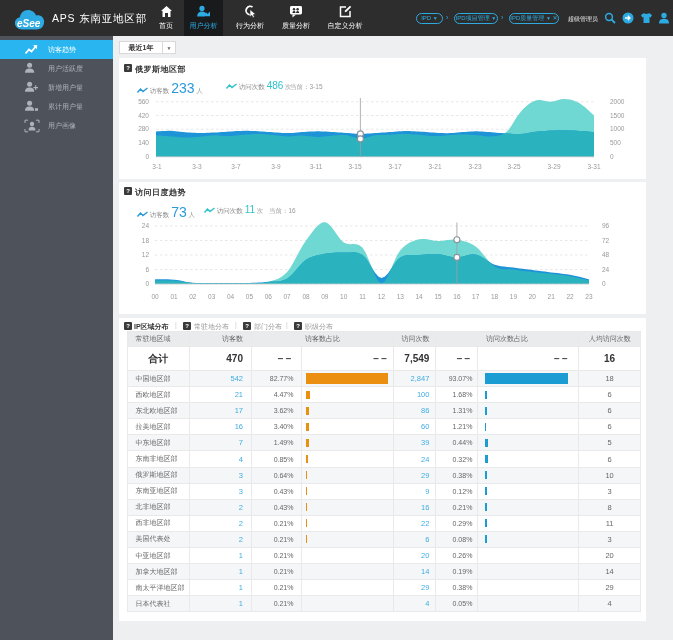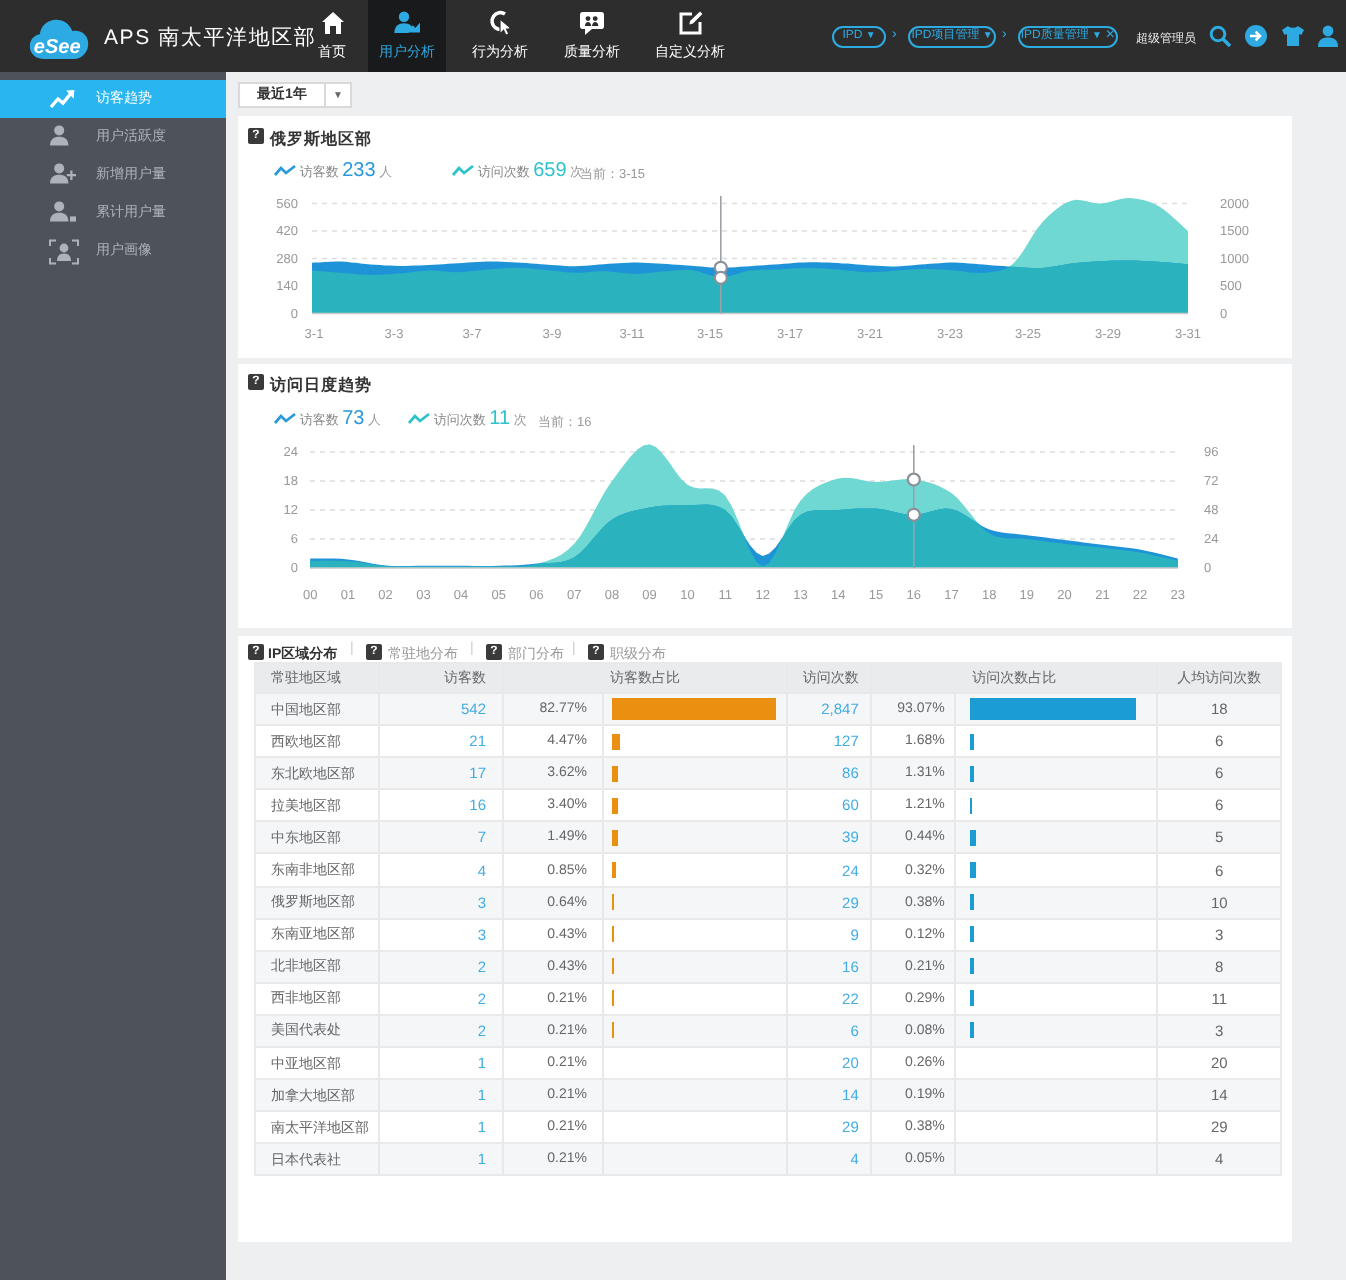--- a/index.html
+++ b/index.html
@@ -6,41 +6,41 @@
 .abs{position:absolute}
 #hdr{position:absolute;left:0;top:0;width:673px;height:36px;background:#2d2d2d}
 #side{position:absolute;left:0;top:36px;width:113px;height:604px;background:#4e525a}
 #main{position:absolute;left:113px;top:36px;width:560px;height:604px;background:#edeff0}
 .panel{position:absolute;left:6px;width:527px;background:#fff}
 .ptitle{position:absolute;left:16px;font-size:8px;font-weight:700;color:#333;letter-spacing:.5px}
 .qicon{position:absolute;width:8px;height:8px;background:#3a3a3a;border-radius:1px;color:#fff;font-size:6px;font-weight:700;text-align:center;line-height:8px}
 .lgd{position:absolute;font-size:6.5px;color:#999;white-space:nowrap}
 .lgd svg{vertical-align:-1px}
 .lgd b{font-weight:400;color:#888}
-.num1{font-size:10px;color:#2b99db}
+.num1{font-size:14px;color:#2b99db}
 .num2{font-size:10px;color:#2ec3cb}
 svg{overflow:visible}
 .asvg{position:absolute}
 .axl{font-size:6.5px;fill:#999}
 .navitem{position:absolute;top:0;height:36px;color:#fff;text-align:center;font-size:7px}
 .navitem .ic{margin-top:5px;height:13px}
 .navitem .tx{margin-top:3px}
 .pill{position:absolute;top:13px;height:11px;border:1px solid #2daae0;border-radius:6px;color:#2daae0;font-size:6px;line-height:9px;text-align:center}
 .sitem{position:absolute;left:0;width:113px;height:19px;color:#aeb2b9;font-size:7px;line-height:19px}
 .sitem .si{position:absolute;left:24px;top:3px;width:14px;height:13px}
 .sitem .st{position:absolute;left:48px}
 table{border-collapse:collapse;table-layout:fixed}
 td,th{border:1px solid #e9e9e9;overflow:hidden;white-space:nowrap;padding:0}
 </style></head><body>
 <div id="hdr">
 <svg class="asvg" style="left:14px;top:7px" width="31" height="24" viewBox="0 0 34 25">
 <path d="M9 24 C4 24 1 21 1 17 C1 13.5 3.5 11 6.5 10.5 C7 6 10.5 2.5 15.5 2.5 C19.5 2.5 23 5 24.3 8.7 C24.8 8.6 25.4 8.5 26 8.5 C30 8.5 33 11.5 33 15.5 C33 20 30 24 25 24 Z" fill="#2daae1"></path>
 <text x="16" y="21" font-size="11" font-weight="700" fill="#fff" text-anchor="middle" font-style="italic">eSee</text>
     </svg>
-<div class="abs" style="left:52px;top:11.5px;font-size:10.5px;color:#fff;font-weight:400;letter-spacing:0.8px">APS 南太平洋地区部</div>
+<div class="abs" style="left:52px;top:11.5px;font-size:10.5px;color:#fff;font-weight:400;letter-spacing:0.8px">APS 东南亚地区部</div>
 <div class="navitem" style="left:148px;width:36px">
       <div class="ic"><svg width="13" height="13" viewBox="0 0 13 13">
           <path d="M6.5 1 L12 6 L10.5 6 L10.5 12 L8 12 L8 8 L5 8 L5 12 L2.5 12 L2.5 6 L1 6 Z" fill="#fff"></path>
         </svg></div>
       <div class="tx">首页</div>
     </div>
 <div class="navitem" style="left:184px;width:39px;background:#191a1c;color:#2daae1">
       <div class="ic"><svg width="15" height="13" viewBox="0 0 15 13">
           <circle cx="6" cy="3.4" r="2.6" fill="#2daae1"></circle>
           <path d="M1.2 11.5 C1.2 8 3.3 6.6 6 6.6 C8.7 6.6 10.2 8 10.6 9.5 L8 11.5 Z" fill="#2daae1"></path>
@@ -139,21 +139,21 @@
 <div class="abs" style="left:6px;top:5px;width:44px;height:13px;background:#fff;border:1px solid #d9d9d9;font-size:7px;font-weight:700;color:#333;text-align:center;line-height:12px">最近1年</div>
 <div class="abs" style="left:50px;top:5px;width:13px;height:13px;background:#fff;border:1px solid #d9d9d9;border-left:none;font-size:5px;color:#666;text-align:center;line-height:12px">▼</div>
 <div class="panel" style="top:21.5px;height:121px">
 <div class="qicon" style="left:5px;top:6px">?</div>
       <div class="ptitle" style="top:6px">俄罗斯地区部</div>
 <div class="lgd" style="left:18px;top:22px"><svg width="11" height="7" viewBox="0 0 11 7">
           <path d="M.5 5.5 L3.5 2 L6 4.5 L10.5 1" stroke="#2b99db" stroke-width="1.4" fill="none"></path>
         </svg> <b>访客数</b> <span class="num1">233</span> 人</div>
 <div class="lgd" style="left:107px;top:22px"><svg width="11" height="7" viewBox="0 0 11 7">
           <path d="M.5 5.5 L3.5 2 L6 4.5 L10.5 1" stroke="#2ec3cb" stroke-width="1.4" fill="none"></path>
-        </svg> <b>访问次数</b> <span class="num2">659</span> 次</div>
+        </svg> <b>访问次数</b> <span class="num2">486</span> 次</div>
 <div class="lgd" style="left:171px;top:25px">当前：3-15</div>
 <svg class="asvg" style="left:0;top:0" width="527" height="121" viewBox="0 0 527 121">
         <line x1="37" y1="43.75" x2="475" y2="43.75" stroke="#ddd" stroke-width="0.7" stroke-dasharray="2.5,2.5"></line>
         <line x1="37" y1="57.5" x2="475" y2="57.5" stroke="#ddd" stroke-width="0.7" stroke-dasharray="2.5,2.5"></line>
         <line x1="37" y1="71.25" x2="475" y2="71.25" stroke="#ddd" stroke-width="0.7" stroke-dasharray="2.5,2.5"></line>
         <line x1="37" y1="85" x2="475" y2="85" stroke="#ddd" stroke-width="0.7" stroke-dasharray="2.5,2.5"></line>
         <line x1="37" y1="98.75" x2="475" y2="98.75" stroke="#ddd" stroke-width="0.7" stroke-dasharray="2.5,2.5"></line>
         <text class="axl" x="30" y="45.75" text-anchor="end">560</text>
         <text class="axl" x="491" y="45.75">2000</text>
         <text class="axl" x="30" y="59.5" text-anchor="end">420</text>
@@ -271,20 +271,30 @@
         </colgroup>
 <tbody>
           <tr>
 <th style="background:#e9ebed;color:#666;font-size:7px;font-weight:400;height:15px;text-align:left;padding-left:8px">常驻地区域</th>
 <th style="background:#e9ebed;color:#666;font-size:7px;font-weight:400;height:15px;text-align:right;padding-right:8px">访客数</th>
 <th style="background:#e9ebed;color:#666;font-size:7px;font-weight:400;height:15px" colspan="2">访客数占比</th>
 <th style="background:#e9ebed;color:#666;font-size:7px;font-weight:400;height:15px;text-align:right;padding-right:6px">访问次数</th>
 <th style="background:#e9ebed;color:#666;font-size:7px;font-weight:400;height:15px" colspan="2">访问次数占比</th>
 <th style="background:#e9ebed;color:#666;font-size:7px;font-weight:400;height:15px">人均访问次数</th>
 </tr>
+<tr style="height:24px;font-weight:700;color:#333">
+<td style="text-align:center;font-size:10px">合计</td>
+<td style="text-align:right;padding-right:8px;font-size:10px">470</td>
+<td style="text-align:right;padding-right:7px;font-size:10px;color:#4a4a4a"><span style="letter-spacing:2px">−−</span></td>
+<td style="text-align:right;padding-right:4px;font-size:10px;color:#4a4a4a"><span style="letter-spacing:2px">−−</span></td>
+<td style="text-align:right;padding-right:6px;font-size:10px">7,549</td>
+<td style="text-align:right;padding-right:5px;font-size:10px;color:#4a4a4a"><span style="letter-spacing:2px">−−</span></td>
+<td style="text-align:right;padding-right:8px;font-size:10px;color:#4a4a4a"><span style="letter-spacing:2px">−−</span></td>
+<td style="text-align:center;font-size:10px">16</td>
+</tr>
 <tr style="height:16.1px;background:#f5f6f8;font-size:7px;color:#666">
 <td style="padding-left:8px">中国地区部</td>
 <td style="text-align:right;padding-right:8px;font-size:7.5px;color:#41ade3">542</td>
 <td style="text-align:right;padding-right:7px">82.77%</td>
 <td>
               <div style="margin-left:4px;width:82.3px;height:11px;background:#ea8f10"></div>
             </td>
 <td style="text-align:right;padding-right:6px;font-size:7.5px;color:#41ade3">2,847</td>
 <td style="text-align:right;padding-right:5px">93.07%</td>
 <td>
@@ -292,21 +302,21 @@
             </td>
 <td style="text-align:center;font-size:7.5px">18</td>
 </tr>
           <tr style="height:16.1px;background:#fff;font-size:7px;color:#666">
 <td style="padding-left:8px">西欧地区部</td>
 <td style="text-align:right;padding-right:8px;font-size:7.5px;color:#41ade3">21</td>
 <td style="text-align:right;padding-right:7px">4.47%</td>
 <td>
               <div style="margin-left:4px;width:4.5px;height:8px;background:#ea8f10"></div>
             </td>
-<td style="text-align:right;padding-right:6px;font-size:7.5px;color:#41ade3">127</td>
+<td style="text-align:right;padding-right:6px;font-size:7.5px;color:#41ade3">100</td>
 <td style="text-align:right;padding-right:5px">1.68%</td>
 <td>
               <div style="margin-left:7px;width:1.5px;height:8px;background:#1b9dd4"></div>
             </td>
 <td style="text-align:center;font-size:7.5px">6</td>
 </tr>
           <tr style="height:16.1px;background:#f5f6f8;font-size:7px;color:#666">
 <td style="padding-left:8px">东北欧地区部</td>
 <td style="text-align:right;padding-right:8px;font-size:7.5px;color:#41ade3">17</td>
 <td style="text-align:right;padding-right:7px">3.62%</td>

